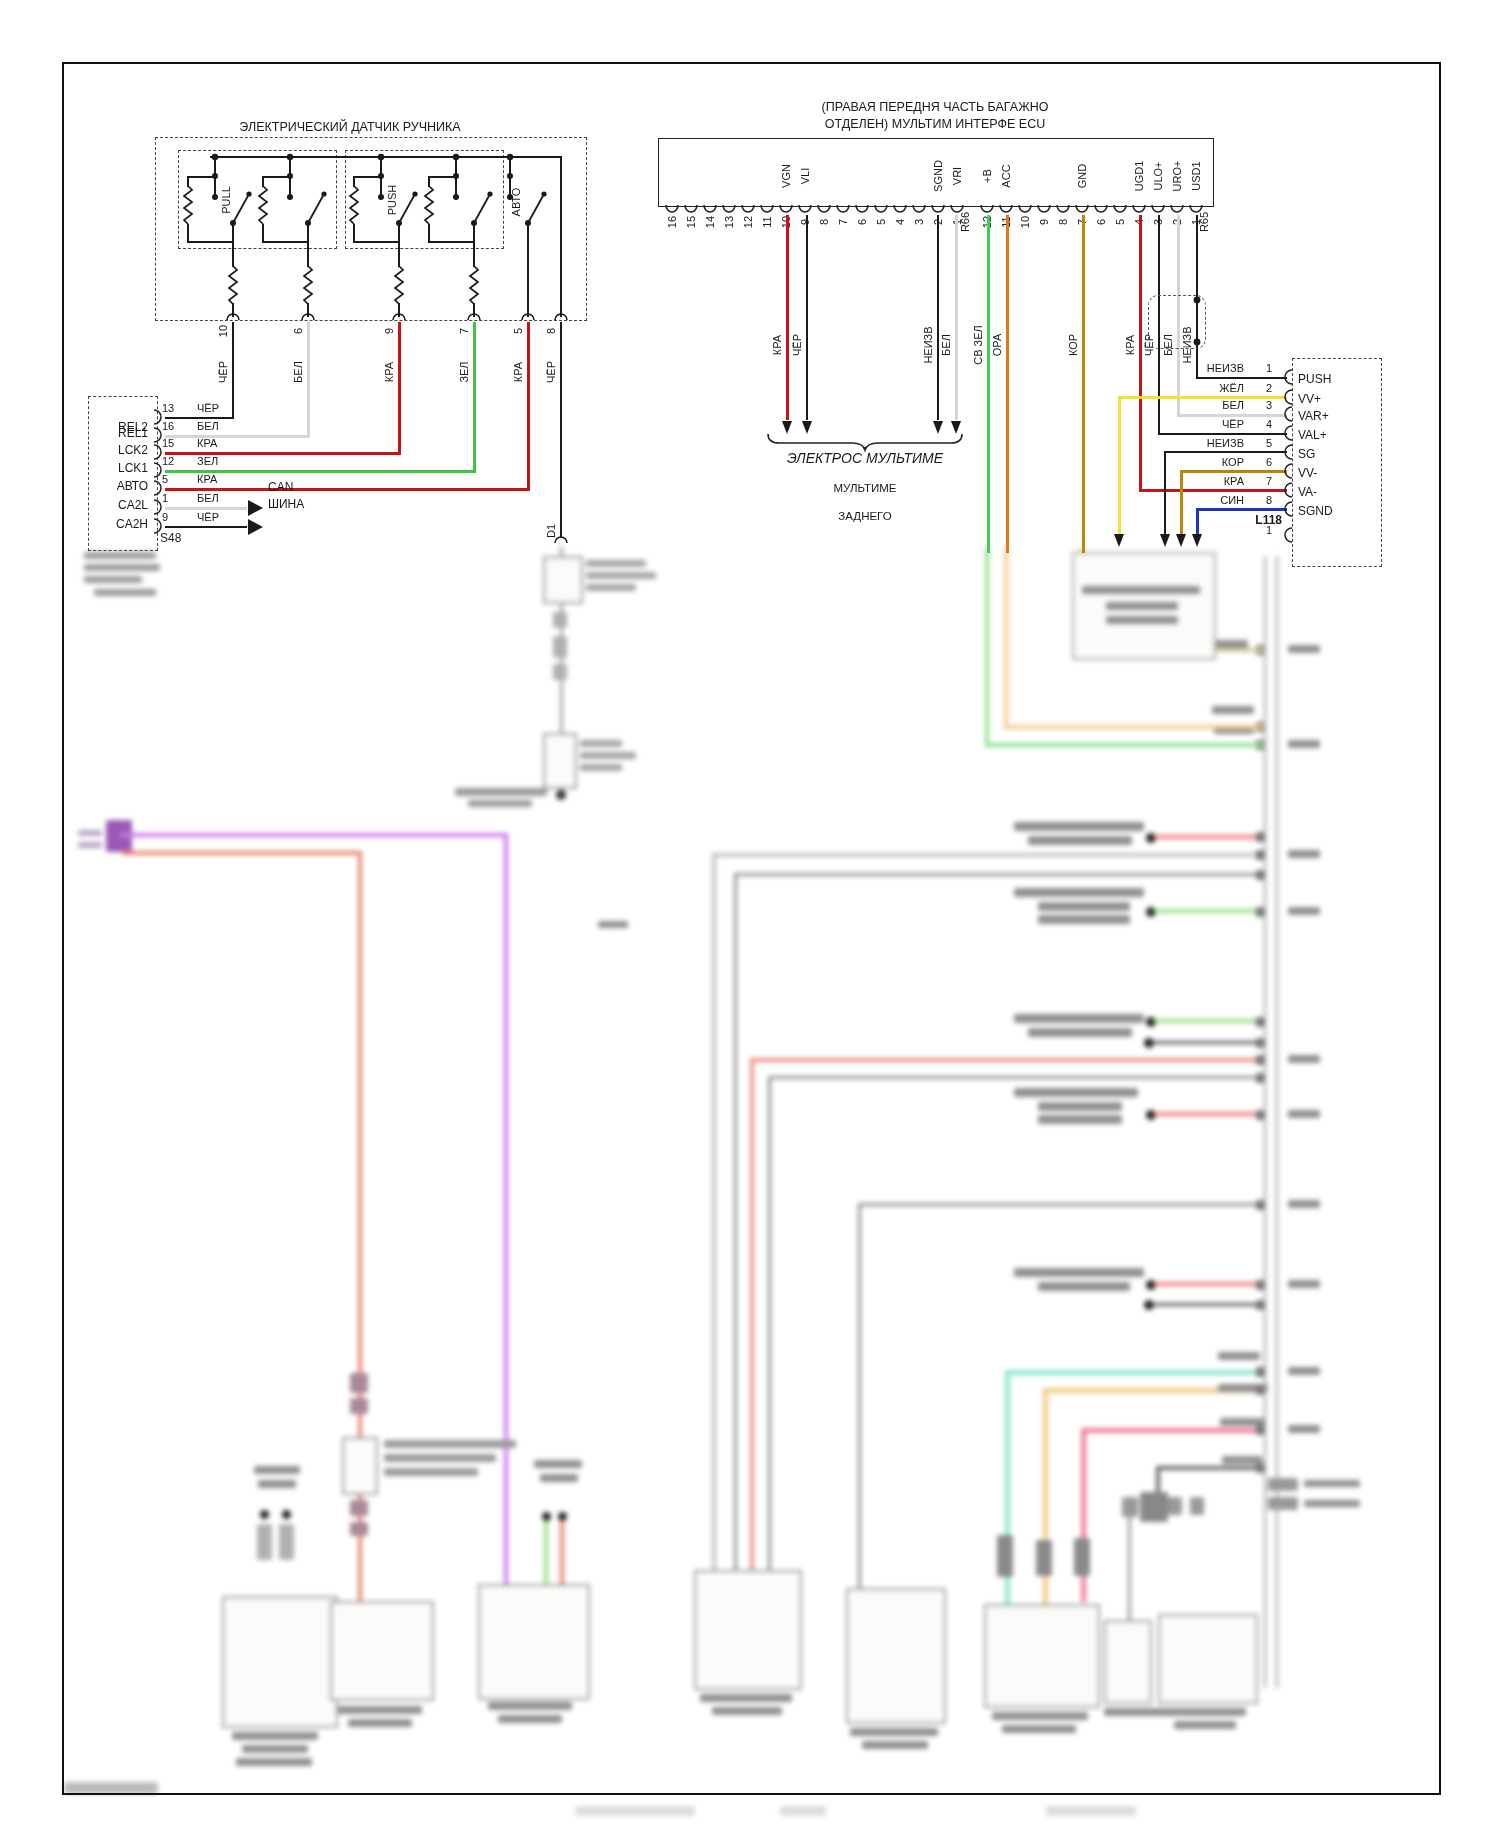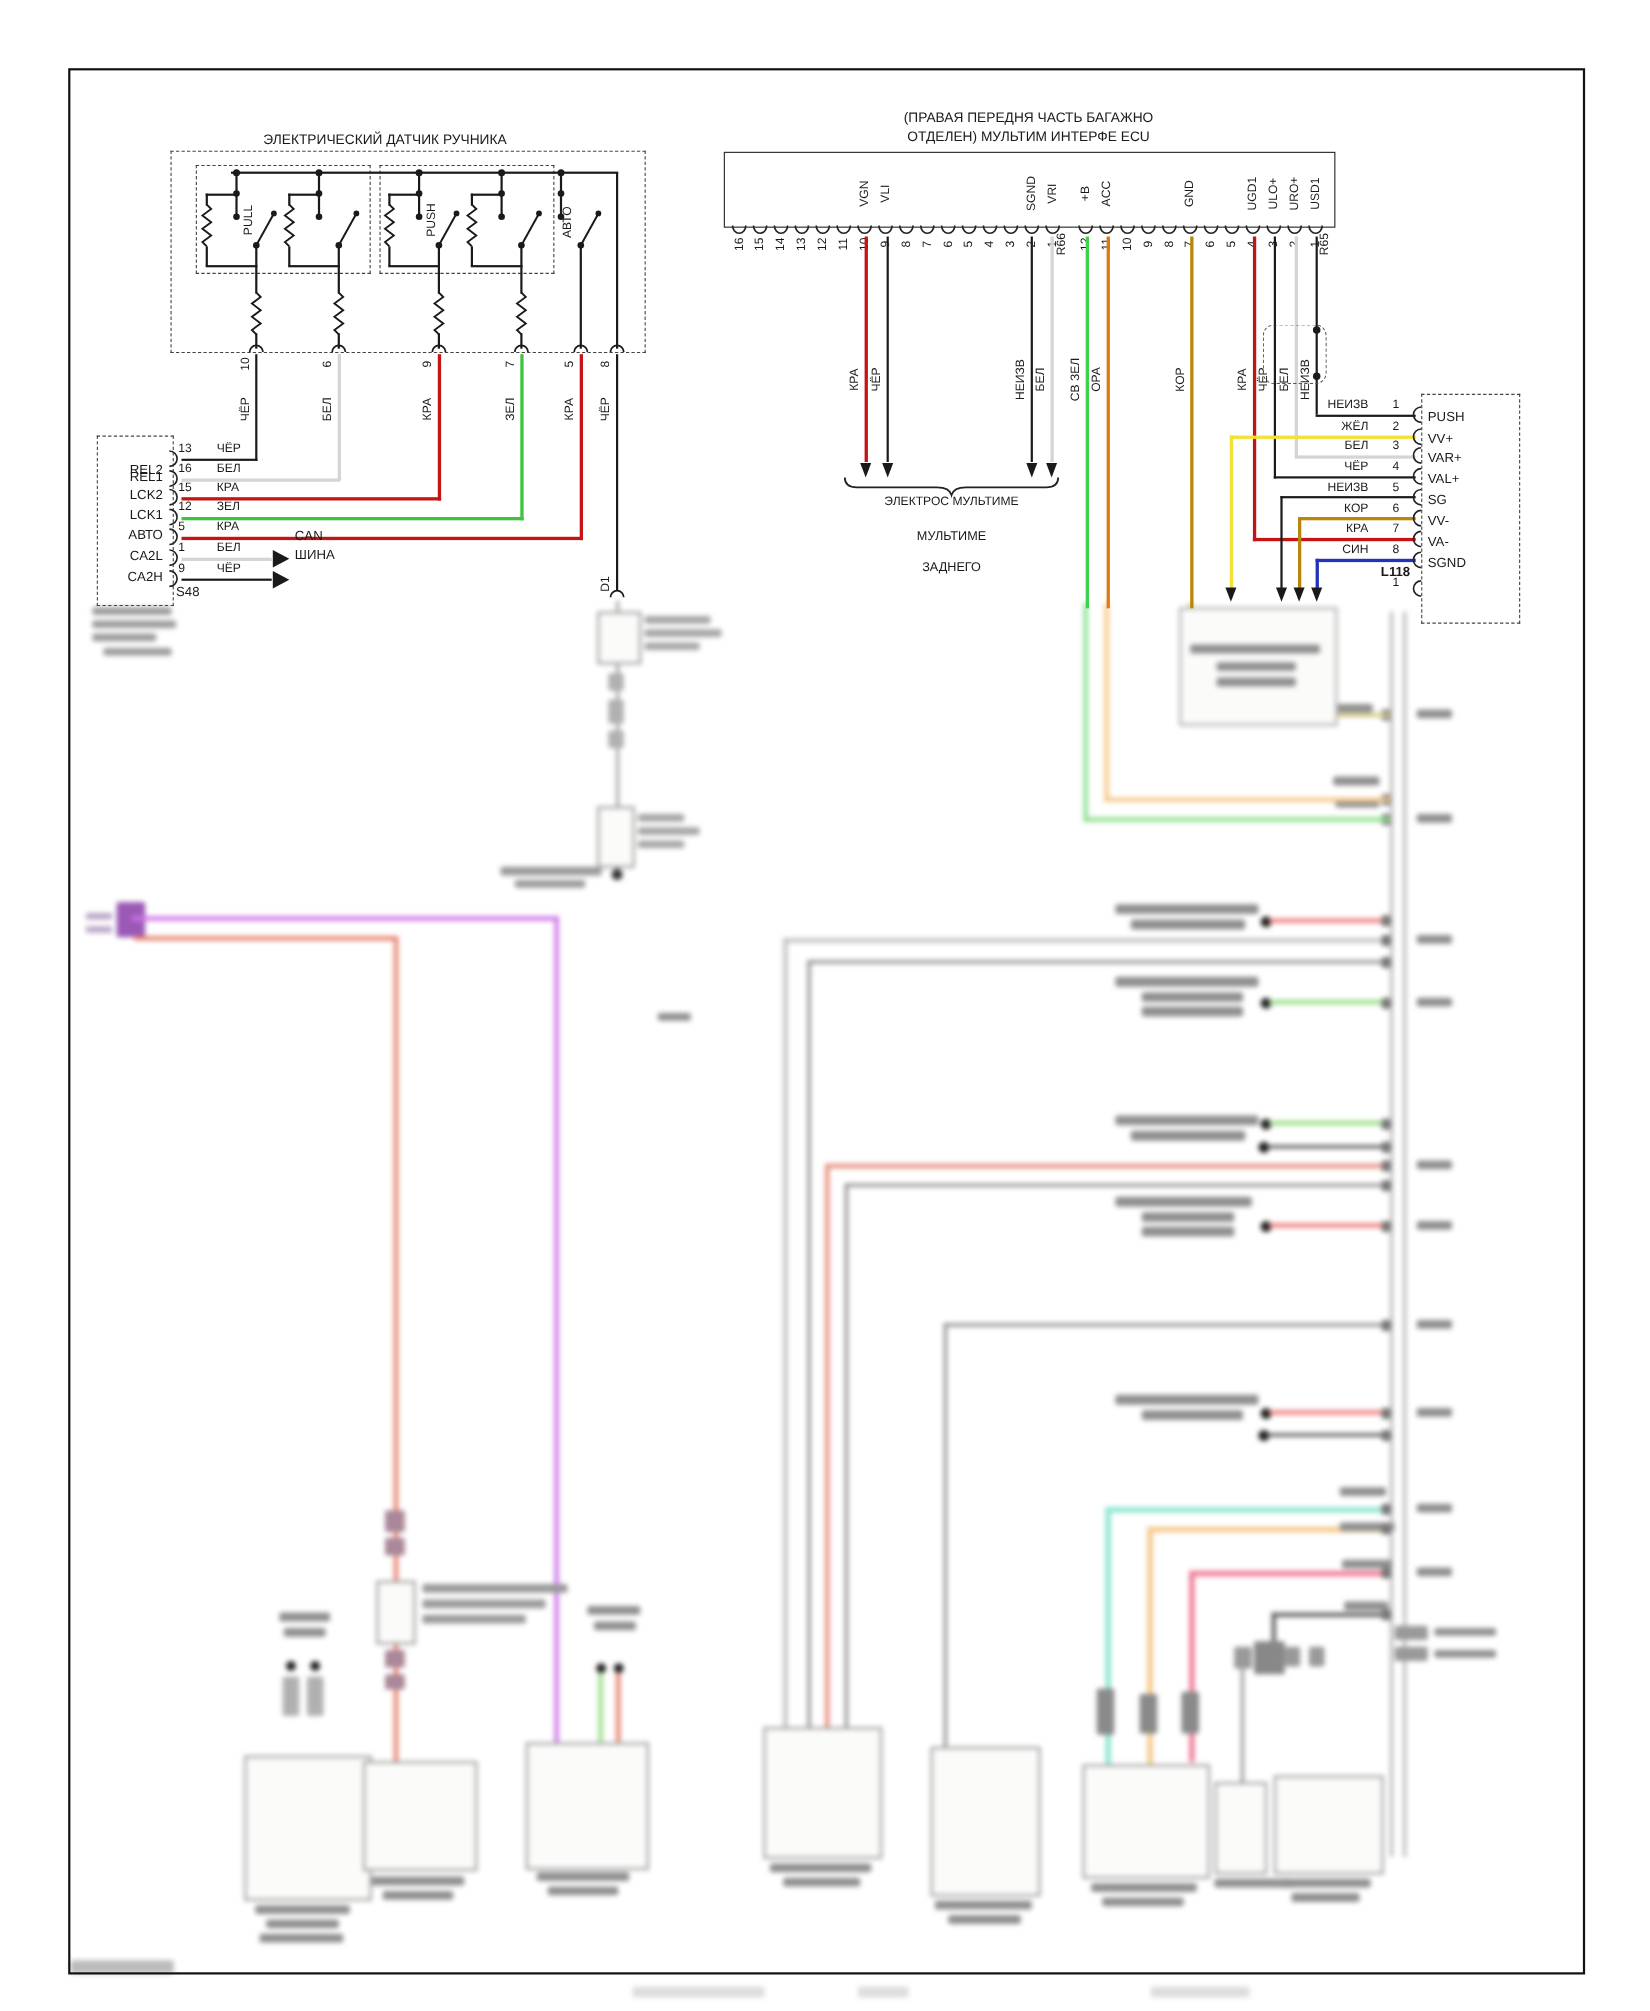--- a/index.html
+++ b/index.html
@@ -384,21 +384,21 @@
   <div class="t rot" style="left:1048px;top:339px;width:50px;height:12px;">КОР</div>
   <div class="t rot" style="left:1105px;top:339px;width:50px;height:12px;">КРА</div>
   <div class="t rot" style="left:1124px;top:339px;width:50px;height:12px;">ЧЁР</div>
   <div class="t rot" style="left:1143px;top:339px;width:50px;height:12px;">БЕЛ</div>
   <div class="t rot" style="left:1162px;top:339px;width:50px;height:12px;">НЕИЗВ</div>
 
   <div class="w" style="left:786px;top:215px;width:3px;height:205px;background:#c41414;"></div>
   <div class="w" style="left:806px;top:215px;width:2px;height:205px;background:#1a1a1a;"></div>
   <div class="w" style="left:937px;top:215px;width:2px;height:205px;background:#1a1a1a;"></div>
   <div class="w" style="left:955px;top:215px;width:2.5px;height:205px;background:#d5d5d5;"></div>
-  <div class="t c" style="left:765px;top:450px;width:200px;font-size:11px;">ЭЛЕКТРОС МУЛЬТИМЕ</div>
+  <div class="t c" style="left:765px;top:450px;width:200px;font-size:14px;font-style:italic;">ЭЛЕКТРОС МУЛЬТИМЕ</div>
   <div class="t c" style="left:765px;top:466px;width:200px;font-size:11.5px;margin-top:44px;">ЗАДНЕГО</div>
   <div class="t c" style="left:765px;top:482px;width:200px;font-size:11.5px;">МУЛЬТИМЕ</div>
 
   <div class="w" style="left:987px;top:215px;width:3px;height:338px;background:#3ed052;"></div>
   <div class="w" style="left:1006px;top:215px;width:3px;height:338px;background:#e07818;"></div>
   <div class="w" style="left:1082px;top:215px;width:3px;height:338px;background:#b8860b;"></div>
 
   <div class="w" style="left:1139px;top:215px;width:3px;height:277px;background:#c41414;"></div>
   <div class="w" style="left:1139px;top:489px;width:148px;height:3px;background:#c41414;"></div>
   <div class="w" style="left:1158px;top:215px;width:2px;height:220px;background:#1a1a1a;"></div>

